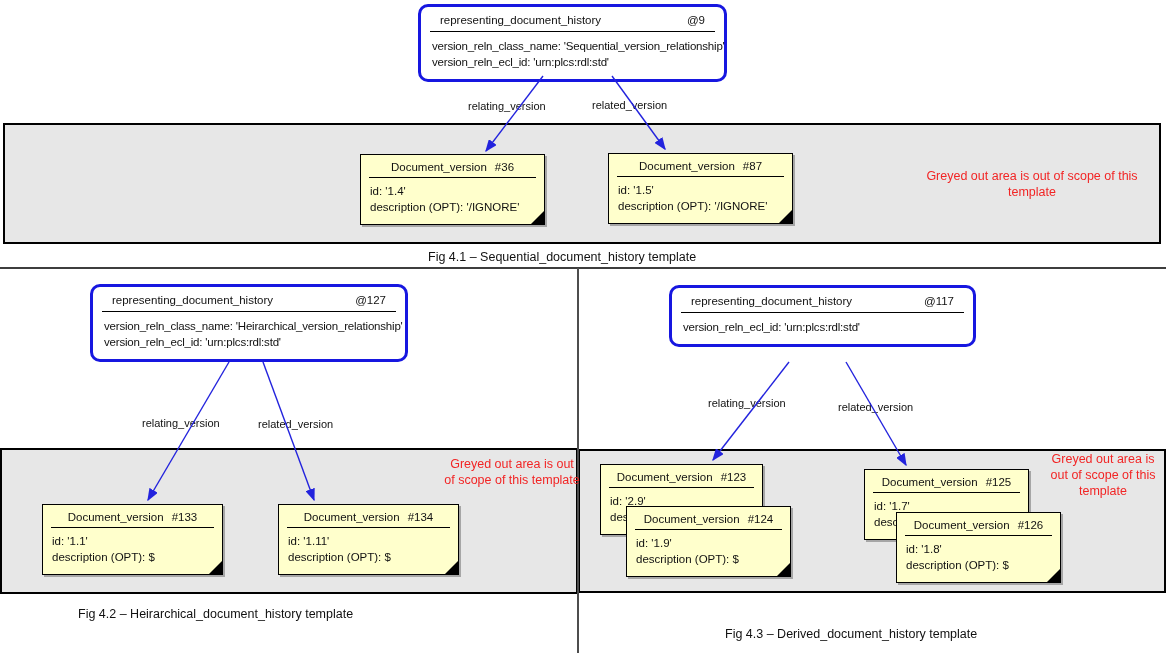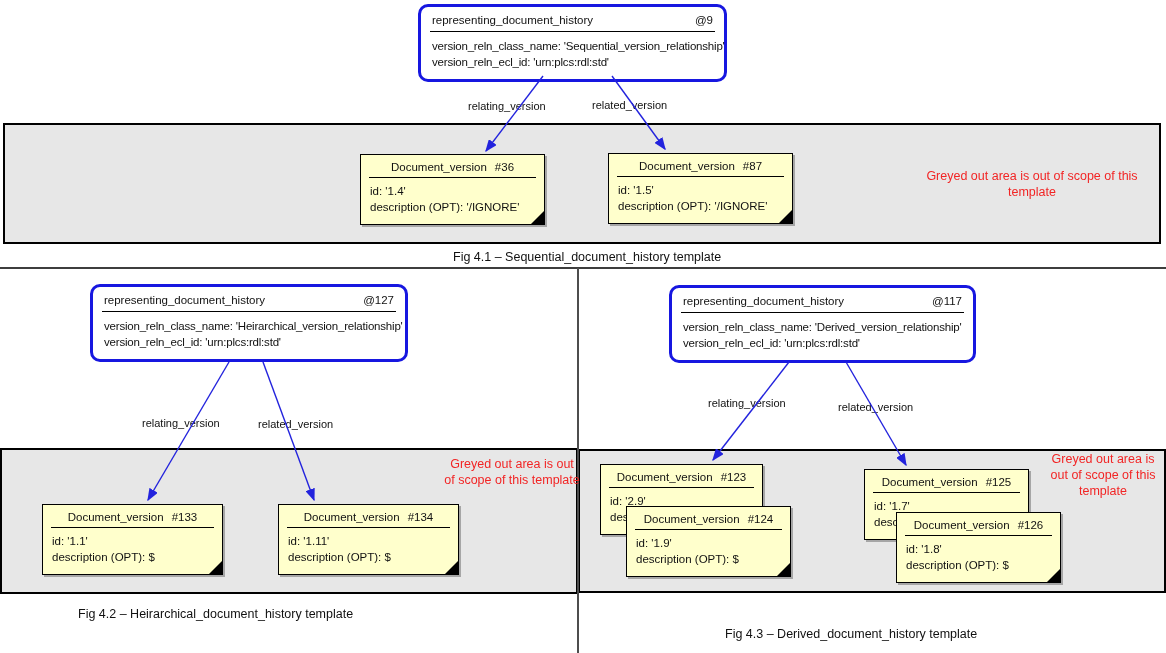--- a/index.html
+++ b/index.html
@@ -5,21 +5,21 @@
   * { margin:0; padding:0; box-sizing:border-box; }
   html,body { background:#fff; font-family:"Liberation Sans", sans-serif; }
   .canvas { position:relative; width:1166px; height:653px; background:#fff; overflow:hidden; color:#111; }
 
   .grey-area { position:absolute; background:#e7e7e7; border:2px solid #000; z-index:1; }
 
   .h-div { position:absolute; left:0; top:267px; width:1166px; height:2px; background:#3d3d3d; z-index:1; }
   .v-div { position:absolute; left:577px; top:268px; width:2px; height:385px; background:#4d4d4d; z-index:1; }
 
   .entity { position:absolute; background:#fff; border:3px solid #1717e0; border-radius:10px; z-index:5; }
-  .entity-head { display:flex; justify-content:space-between; gap:20px; padding:7px 11px 5px; font-size:11.5px;text-align:center; }
+  .entity-head { display:flex; justify-content:space-between; gap:20px; padding:7px 19px 5px; font-size:11.5px;text-align:center; }
   .entity-rule { border-top:1px solid #000; margin:0 9px; }
   .entity-body { padding:6px 11px 9px; font-size:11.5px; line-height:16px; letter-spacing:-0.2px; white-space:nowrap; }
 
   .note { position:absolute; background:#ffffcc; border:1px solid #000; box-shadow:2px 2px 0 rgba(0,0,0,0.28); font-size:11.5px; }
   .note.back { z-index:3; }
   .note.front { z-index:4; }
   .note-head { display:flex; justify-content:center; gap:8px; padding:6px 9px 4px; }
   .note-rule { border-top:1px solid #000; margin:0 8px; }
   .note-body { padding:5px 9px 9px; line-height:16px; white-space:nowrap; }
   .fold { position:absolute; right:0; bottom:0; width:0; height:0; border-left:13px solid transparent; border-bottom:13px solid #000; }
@@ -77,21 +77,21 @@
     </div>
     <div class="note-rule"></div>
     <div class="note-body">
       <div>id: '1.5'</div>
       <div>description (OPT): '/IGNORE'</div>
     </div>
     <div class="fold"></div>
   </div>
 
   <div class="red-note" style="left:912px; top:168px; width:240px;">Greyed out area is out of scope of this template</div>
-  <div class="caption" style="left:453px; top:250px;">Fig 4.1 – Sequential_document_history template</div>
+  <div class="caption" style="left:428px; top:250px;">Fig 4.1 – Sequential_document_history template</div>
 
   <div class="entity" style="left:90px; top:284px; width:318px;">
     <div class="entity-head">
       <span>representing_document_history</span>
       <span>@127</span>
     </div>
     <div class="entity-rule"></div>
     <div class="entity-body">
       <div>version_reln_class_name: 'Heirarchical_version_relationship'</div>
       <div>version_reln_ecl_id: 'urn:plcs:rdl:std'</div>
@@ -130,21 +130,20 @@
   <div class="red-note" style="left:444px; top:456px; width:136px;">Greyed out area is out of scope of this template</div>
   <div class="caption" style="left:78px; top:607px;">Fig 4.2 – Heirarchical_document_history template</div>
 
   <div class="entity" style="left:669px; top:285px; width:307px;">
     <div class="entity-head">
       <span>representing_document_history</span>
       <span>@117</span>
     </div>
     <div class="entity-rule"></div>
     <div class="entity-body">
-      <div>version_reln_class_name: 'Derived_version_relationship'</div>
       <div>version_reln_ecl_id: 'urn:plcs:rdl:std'</div>
     </div>
   </div>
 
   <div class="edge-label" style="left:708px; top:397px;">relating_version</div>
   <div class="edge-label" style="left:838px; top:401px;">related_version</div>
 
   <div class="note back" style="left:600px; top:464px; width:163px;">
     <div class="note-head">
       <span>Document_version</span>

